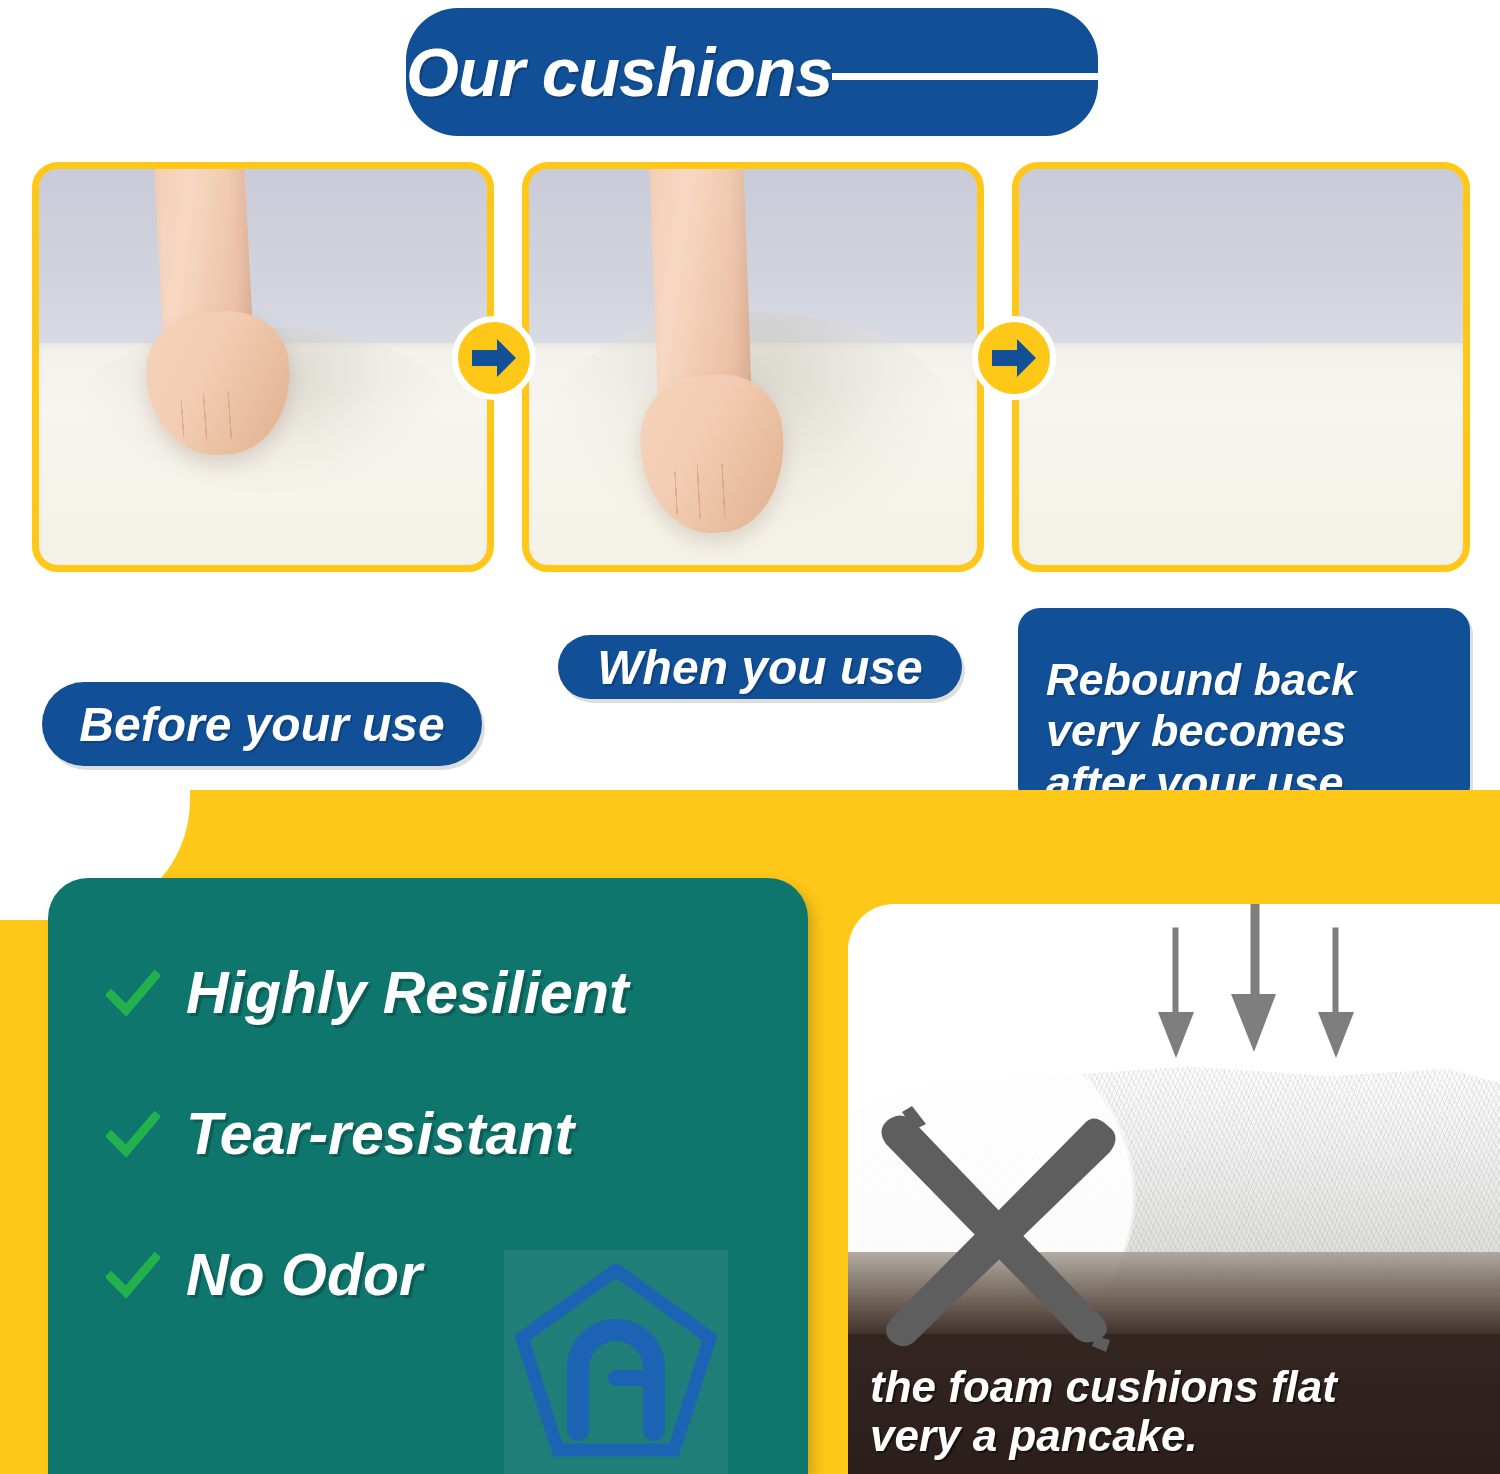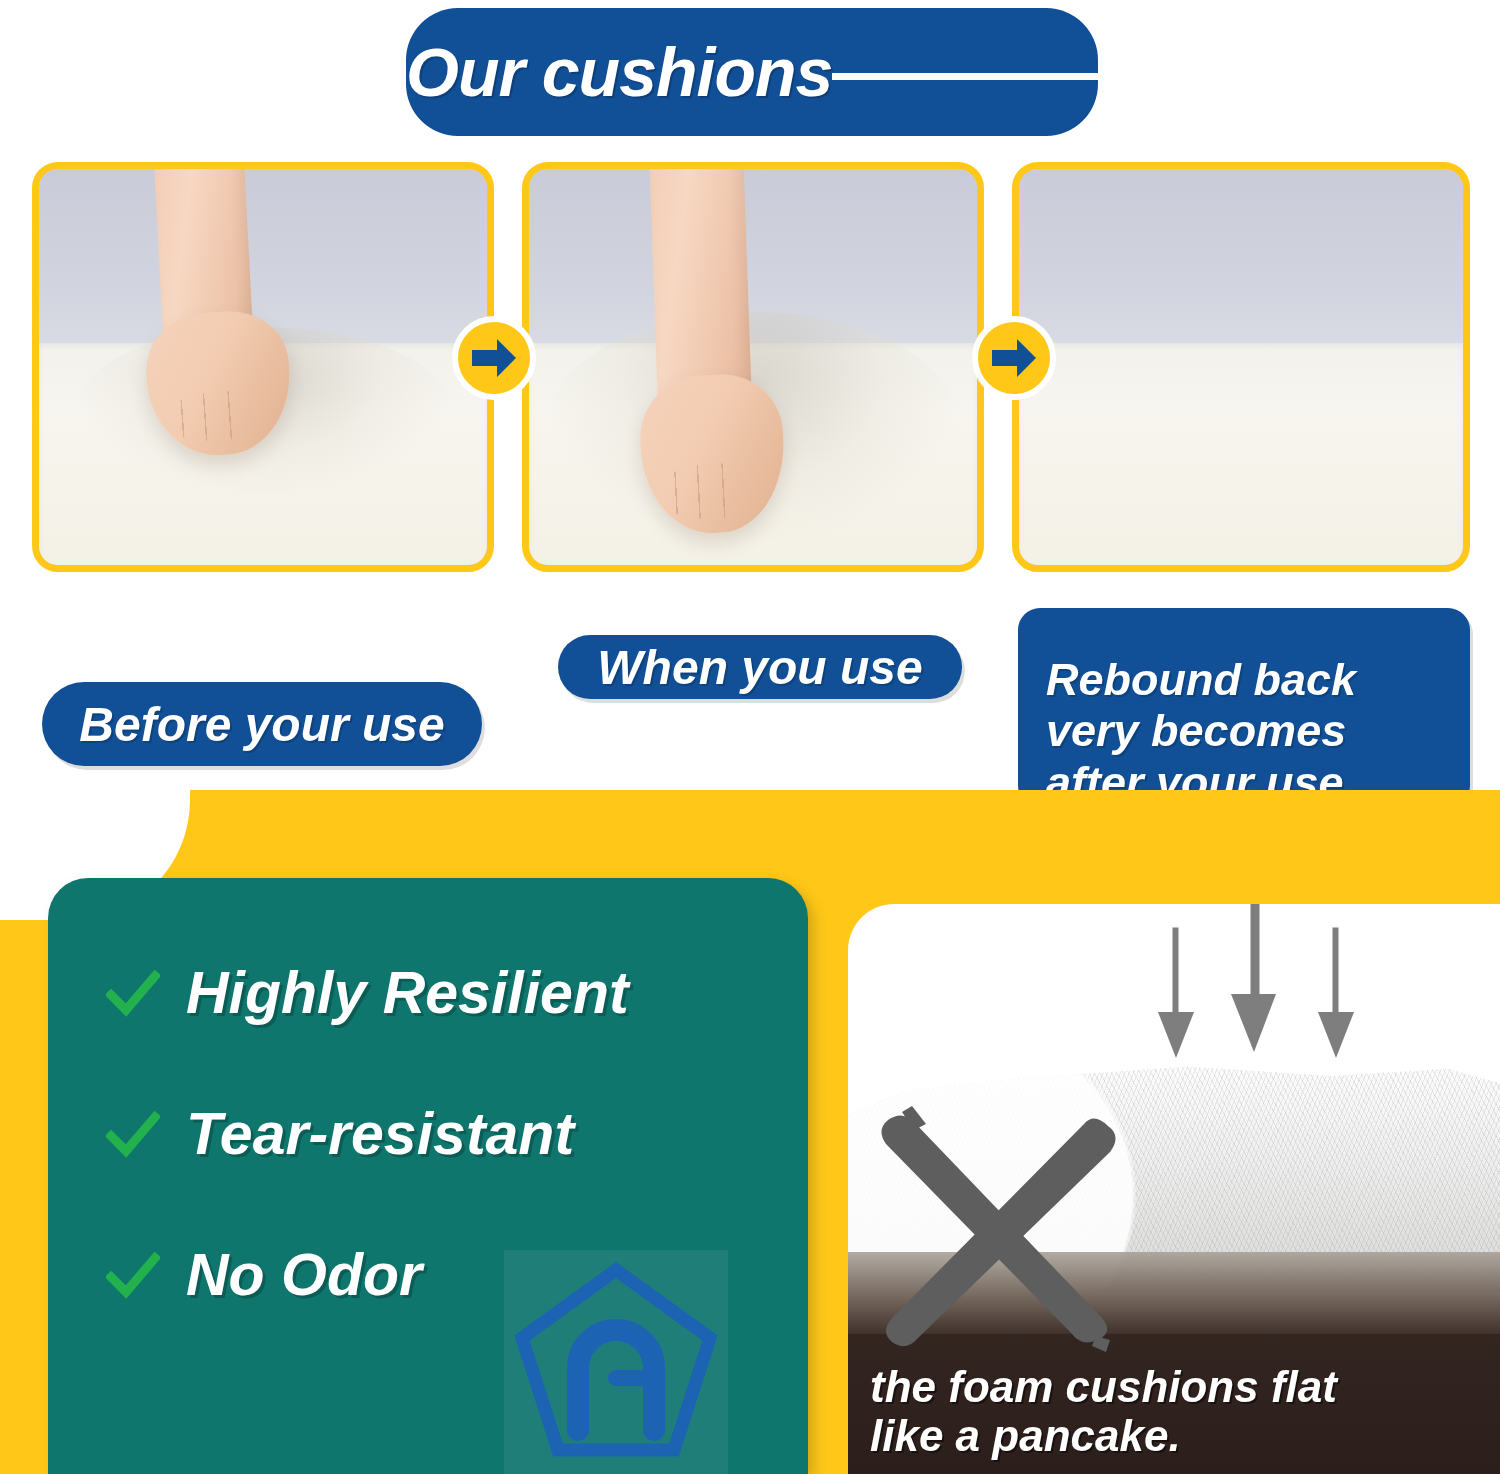--- a/index.html
+++ b/index.html
@@ -482,18 +482,18 @@
           <path d="M22 16 q14 -10 26 2 l188 196 q12 14 -4 22 q-16 7 -26 -6 L20 40 q-10 -14 2 -24 Z"></path>
           <path d="M242 22 q14 10 2 26 L52 234 q-12 14 -26 4 q-12 -10 0 -24 L218 20 q10 -12 24 2 Z"></path>
           <path d="M36 8 l10 -6 14 18 -12 6 Z"></path>
           <path d="M230 232 l14 4 -4 12 -14 -6 Z"></path>
         </g>
       </svg>
     </div>
 
     <div class="others-caption">
       <div class="cap-line">the foam cushions flat</div>
-      <div class="cap-line">like a pancake.</div>
+      <div class="cap-line">very a pancake.</div>
     </div>
 
   </div>
 
 </div>
 
 </body></html>

